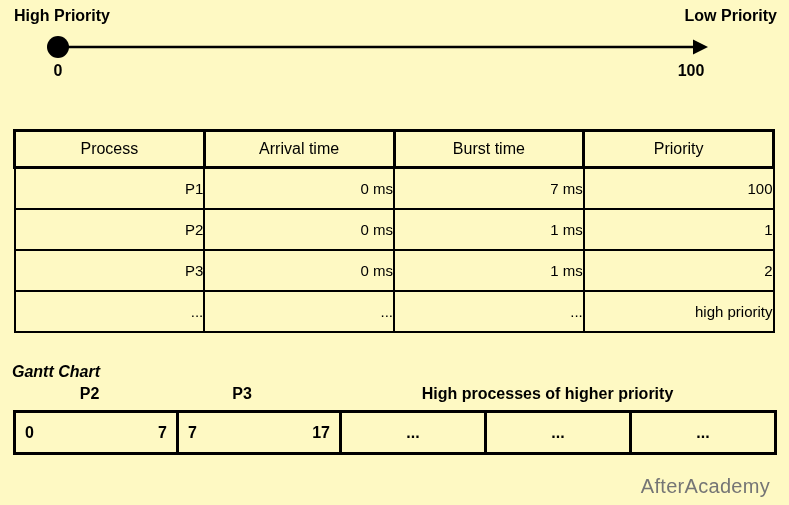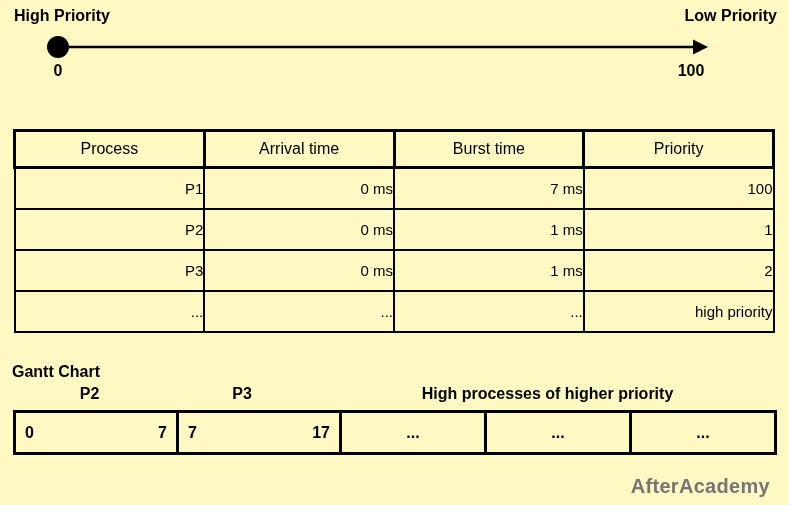--- a/index.html
+++ b/index.html
@@ -13,36 +13,36 @@
   .axis-label.right { right: 12px; }
   .axis-svg { position: absolute; left: 0; top: 34px; }
   .axis-tick { position: absolute; top: 62px; font-size: 16px; font-weight: bold; transform: translateX(-50%); }
   .axis-tick.zero { left: 58px; }
   .axis-tick.hundred { left: 691px; }
   
   .proc-table { position: absolute; left: 13px; top: 129px; width: 762px; border-collapse: collapse; table-layout: fixed; }
   .proc-table th { border: 3px solid #000; height: 34px; font-size: 16px; font-weight: normal; text-align: center; padding: 0; margin-top: 32px; }
   .proc-table td { border: 2px solid #000; height: 39px; font-size: 15px; font-weight: normal; text-align: right; padding: 0; }
   
-  .gantt-title { position: absolute; left: 12px; top: 363px; font-size: 16px; font-weight: bold; }
+  .gantt-title { position: absolute; left: 12px; top: 363px; font-size: 16px; font-weight: bold; font-style: italic; }
   .gantt-labels { position: absolute; left: 13px; top: 385px; width: 764px; display: flex; font-size: 16px; font-weight: bold; }
   .gl { text-align: center; }
   .gl.gl1 { width: 153px; }
   .gl.gl2 { width: 152px; }
   .gl.gl3 { flex: 1; }
   .gantt-bar {
     position: absolute; left: 13px; top: 410px; width: 764px; height: 45px;
     display: flex; border: 3px solid #000; box-sizing: border-box;
   }
   .gcell { flex: 1; display: flex; align-items: center; font-size: 16px; font-weight: bold; border-right: 3px solid #000; box-sizing: border-box; }
   .gcell:last-child { border-right: none; }
   .gcell.timed { justify-content: space-between; padding: 0 9px; }
   .gcell.dots { justify-content: center; }
   
-  .watermark { position: absolute; top: 475px; right: 19px; font-size: 20px; font-weight: bold; color: #757575; letter-spacing: 0.3px; }
+  .watermark { position: absolute; top: 475px; right: 19px; font-size: 20px; font-weight: normal; color: #757575; letter-spacing: 0.3px; }
 </style>
 </head>
 <body>
 
 <div class="stage">
 
   <div class="axis-label left">High Priority</div>
   <div class="axis-label right">Low Priority</div>
   <svg class="axis-svg" width="789" height="30" viewBox="0 0 789 30">
     <line x1="58" y1="13" x2="697" y2="13" stroke="#000000" stroke-width="2.5"></line>

